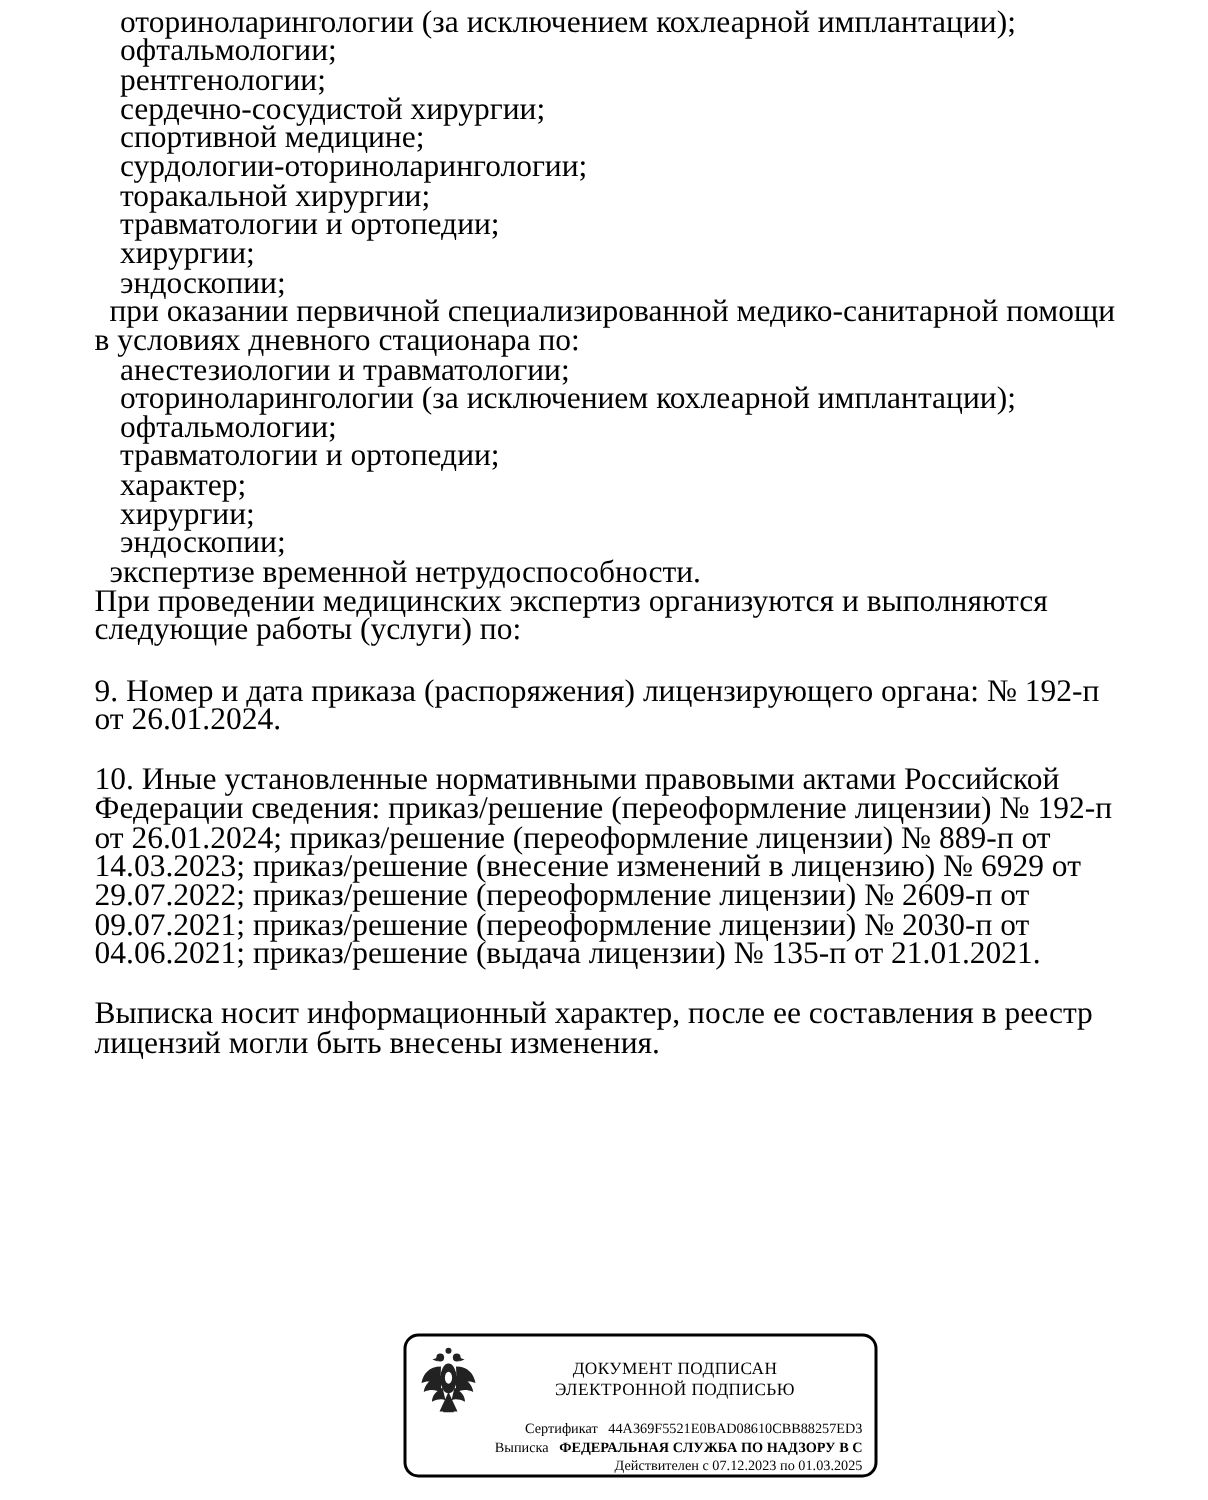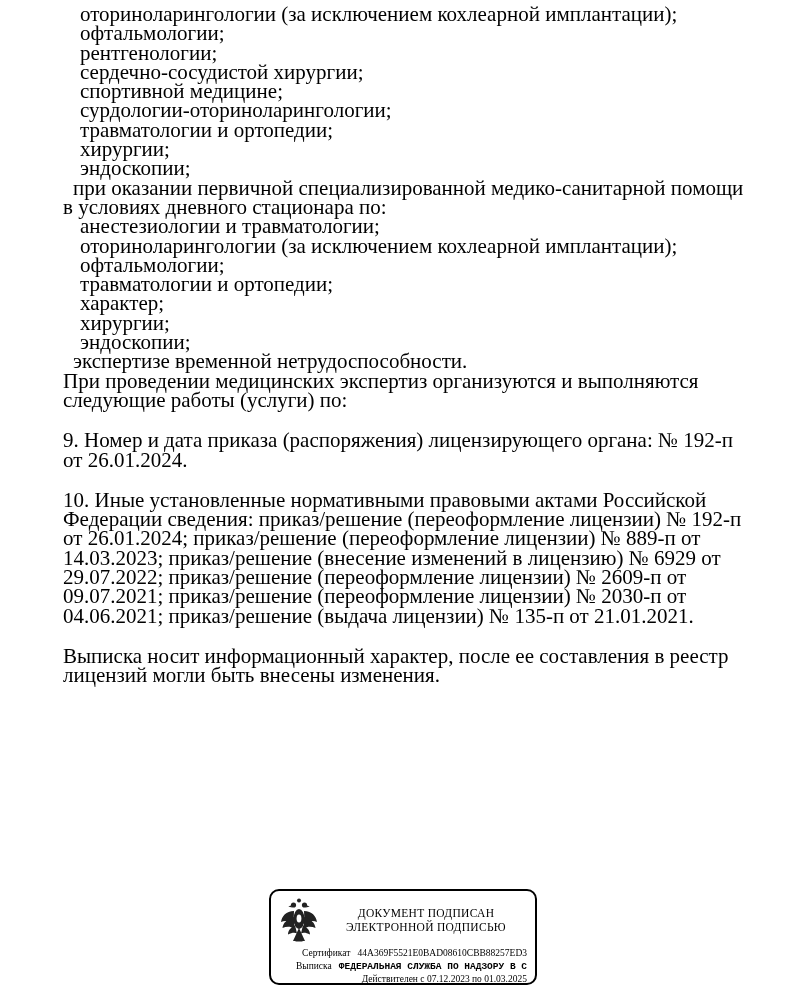--- a/index.html
+++ b/index.html
@@ -27,21 +27,21 @@
   .line, .para { white-space: normal; }
   .list-item { padding-left: 17px; }
   .p-hang { text-indent: 10px; }
   .p-body { text-indent: 0; }
   .spacer { height: 21px; }
 
   .stamp {
     position: absolute;
     left: 269px;
     top: 889px;
-    width: 268px;
+    width: 316px;
     height: 96px;
     box-sizing: border-box;
     border: 2px solid #000000;
     border-radius: 10px;
     background: #ffffff;
     padding: 6px 8px 5px 8px;
     overflow: hidden;
   }
   .stamp-top {
     display: flex;
@@ -64,32 +64,33 @@
   .stamp-details {
     margin-top: 4px;
     font-size: 9.5px;
     line-height: 12.5px;
     text-align: right;
   }
   .stamp-row {
     white-space: nowrap;
     overflow: hidden;
   }
-  .owner-value { font-weight: bold; font-family: Liberation Mono, monospace; }
+  .owner-value { font-weight: bold; }
 </style>
 </head>
 <body>
 
 <div class="doc" id="doc-content">
     <div class="line list-item">оториноларингологии (за исключением кохлеарной имплантации);</div>
     <div class="line list-item">офтальмологии;</div>
     <div class="line list-item">рентгенологии;</div>
     <div class="line list-item">сердечно-сосудистой хирургии;</div>
     <div class="line list-item">спортивной медицине;</div>
     <div class="line list-item">сурдологии-оториноларингологии;</div>
+    <div class="line list-item">торакальной хирургии;</div>
     <div class="line list-item">травматологии и ортопедии;</div>
     <div class="line list-item">хирургии;</div>
     <div class="line list-item">эндоскопии;</div>
     <div class="para p-hang">при оказании первичной специализированной медико-санитарной помощи в условиях дневного стационара по:</div>
     <div class="line list-item">анестезиологии и травматологии;</div>
     <div class="line list-item">оториноларингологии (за исключением кохлеарной имплантации);</div>
     <div class="line list-item">офтальмологии;</div>
     <div class="line list-item">травматологии и ортопедии;</div>
     <div class="line list-item">характер;</div>
     <div class="line list-item">хирургии;</div>

